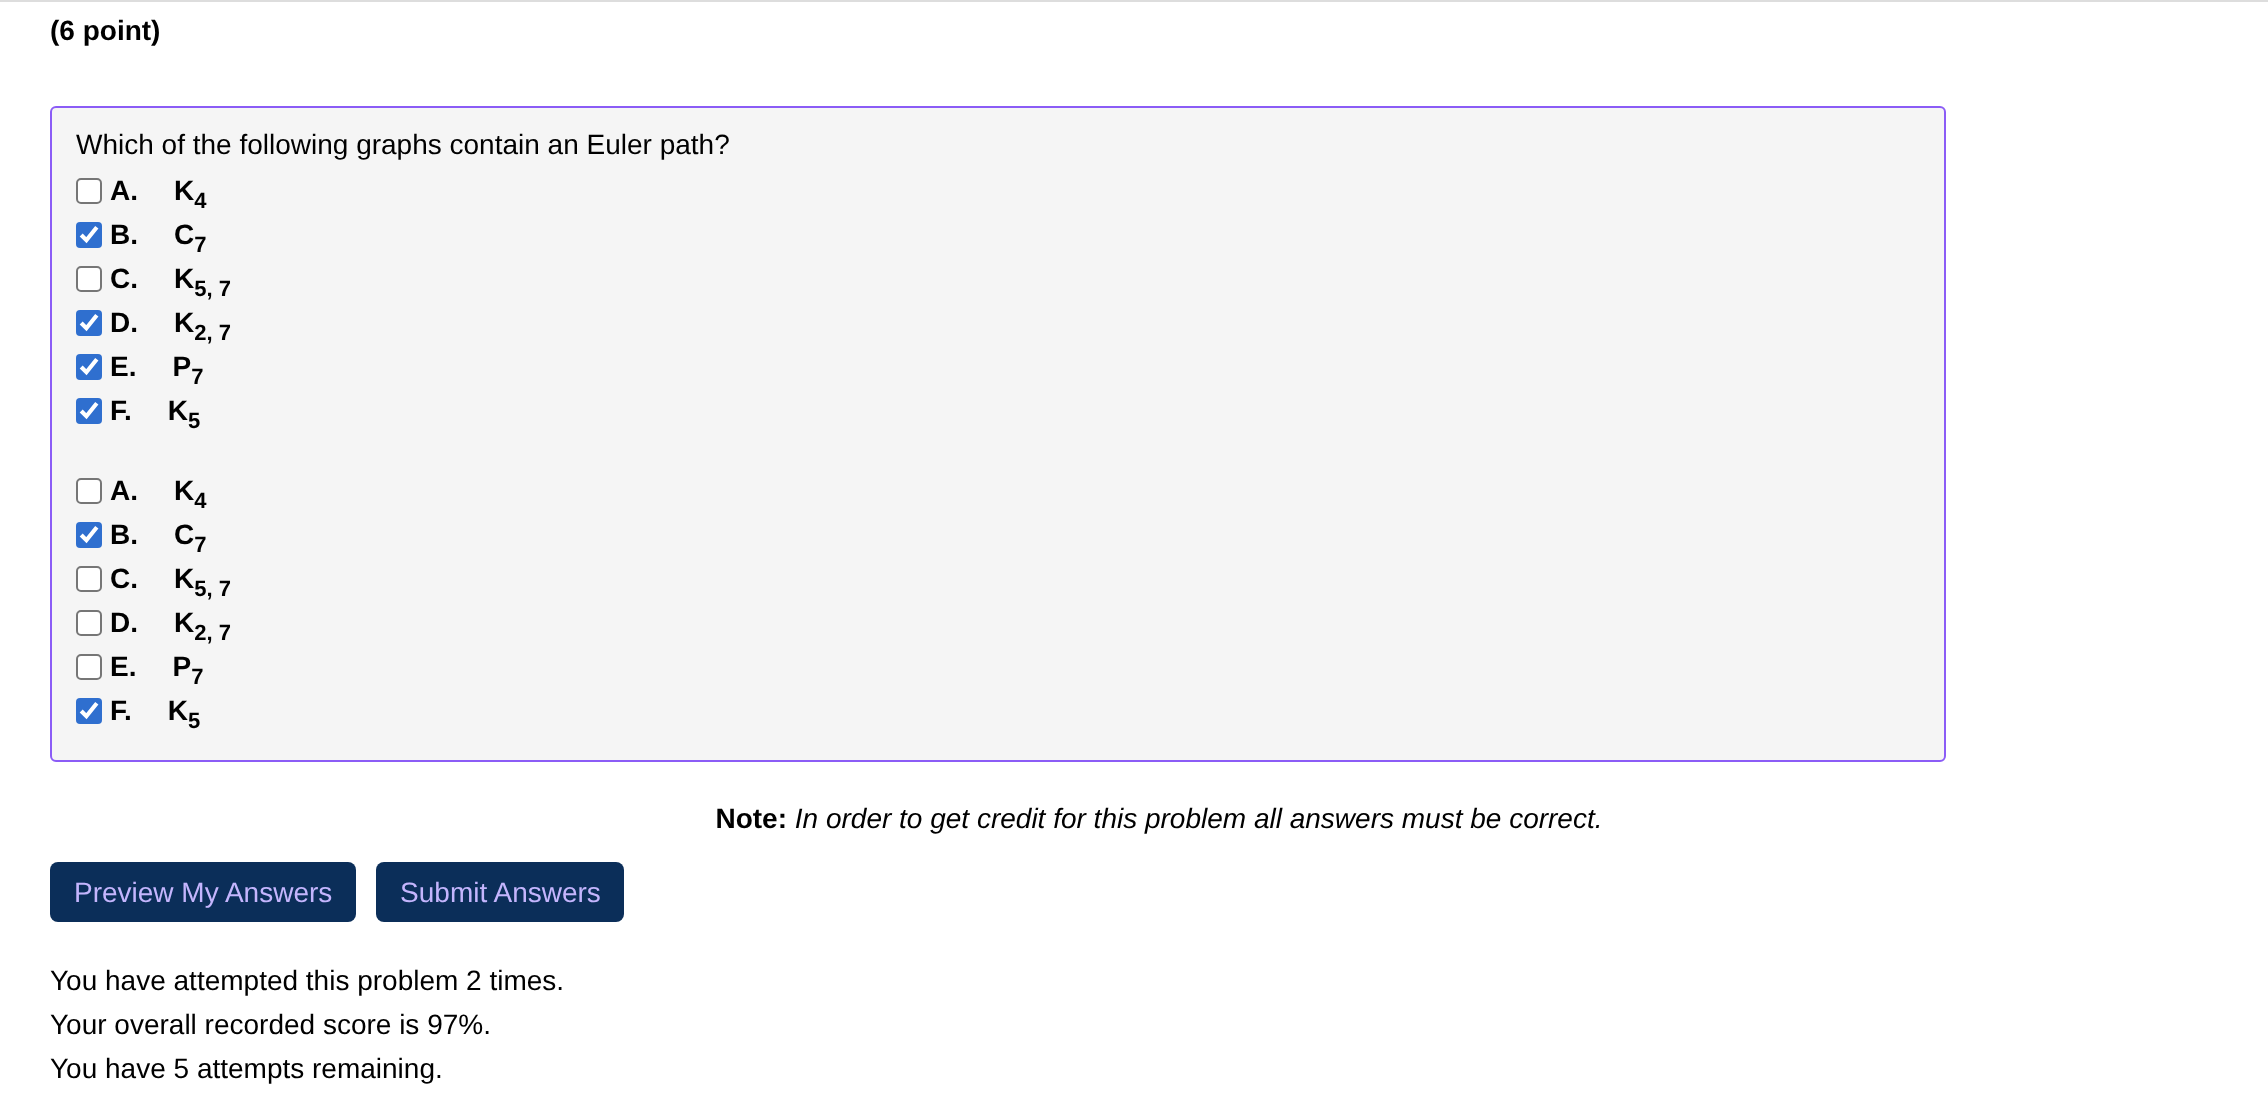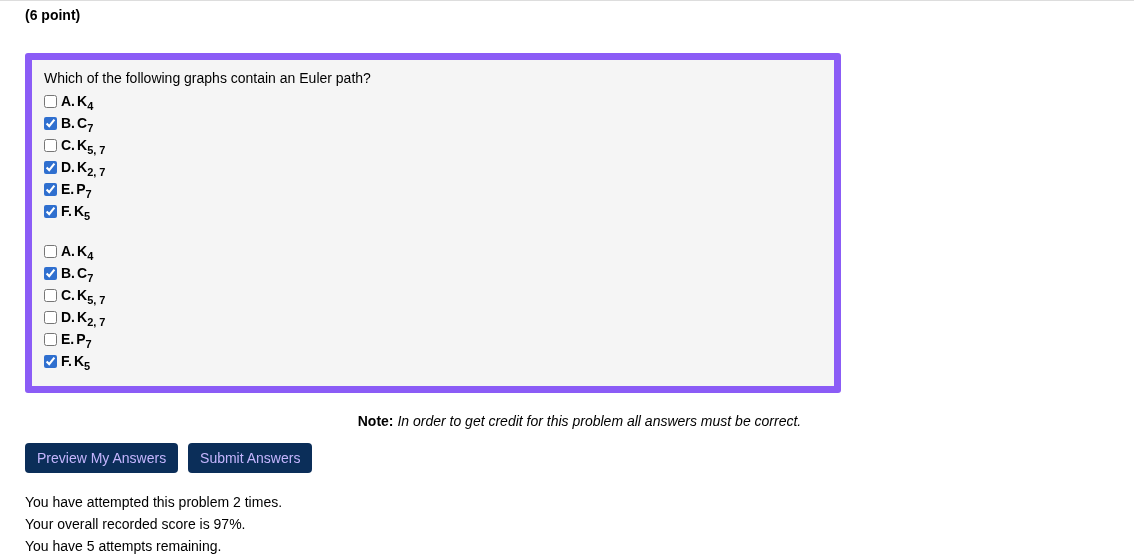--- a/index.html
+++ b/index.html
@@ -10,25 +10,25 @@
     padding: 0;
     width: 1134px;
   }
   .points {
     font-weight: bold;
     padding: 6px 0 0 25px;
     border-top: 1px solid #ddd;
   }
   .problem-box {
     background: #f5f5f5;
-    border: 7px solid #8b5cf6;
+    border: 1px solid #8b5cf6;
     border-radius: 3px;
     margin: 30px 25px 20px 25px;
     padding: 10px 12px 14px 12px;
-    width: 816px;
+    width: 948px;
     box-sizing: border-box;
   }
   .question-text {
     margin: 0 0 4px 0;
   }
   .options-group {
     margin-bottom: 18px;
   }
   .option-row {
     line-height: 22px;
@@ -39,21 +39,21 @@
     margin: 0 4px 0 0;
     width: 13px;
     height: 13px;
     accent-color: #2f6fcf;
   }
   .option-row .opt-label {
     font-weight: bold;
   }
   .option-row .opt-text {
     font-weight: bold;
-    margin-left: 2px;
+    margin-left: 18px;
   }
   sub {
     font-size: 11px;
     vertical-align: sub;
     line-height: 0;
   }
   .note-line {
     margin: 0 0 14px 25px;
     text-align: center;
   }

